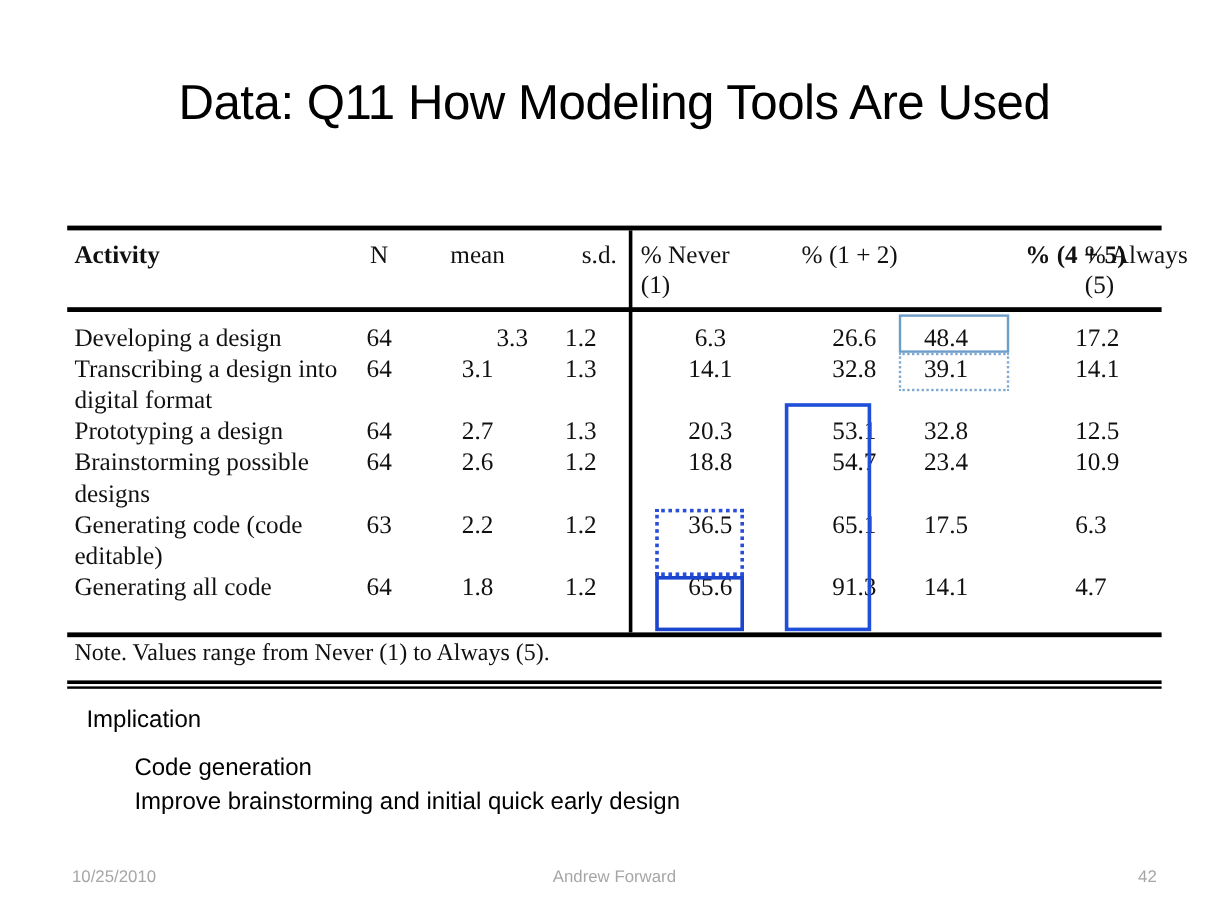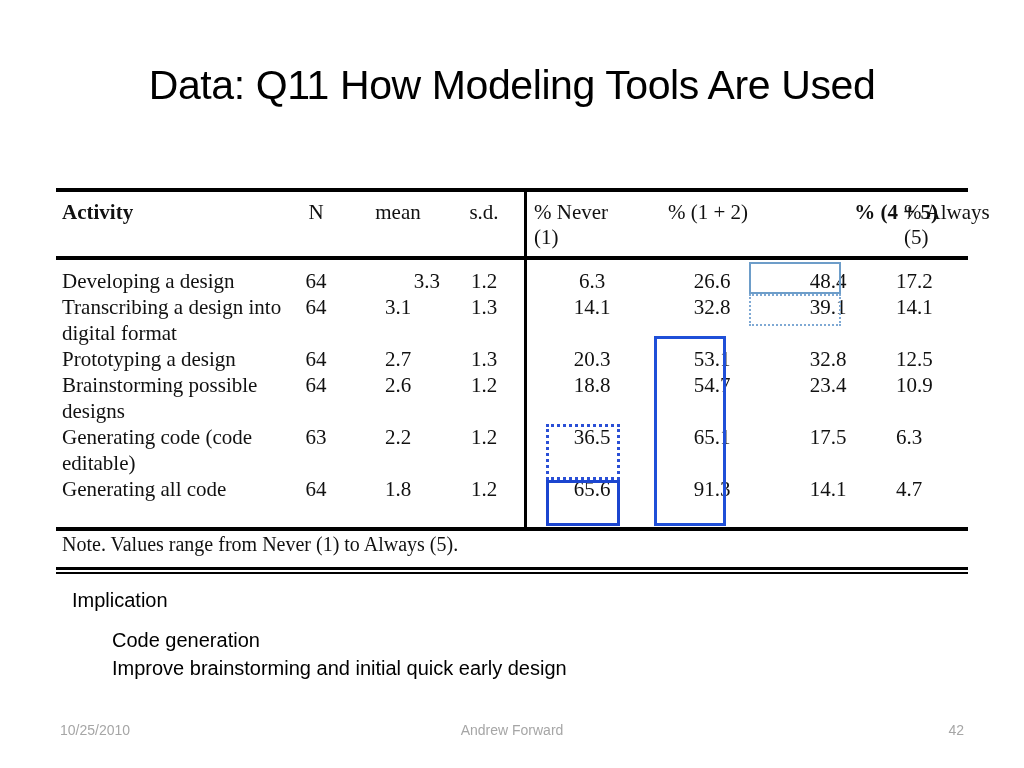--- a/index.html
+++ b/index.html
@@ -30,36 +30,36 @@
   .rule-note{top:379px;height:3px;}
   .rule-note2{top:384px;height:2px;}
 
   .vdiv{position:absolute;left:468px;top:4px;width:3px;height:335px;background:#000000;}
 
   
   .hdr{position:absolute;font-size:21px;line-height:25px;color:#111;}
   .hdr-activity{left:6px;top:12px;font-weight:700;}
   .hdr-n{left:236px;top:12px;width:48px;text-align:center;}
   .hdr-mean{left:300px;top:12px;width:84px;text-align:center;}
-  .hdr-sd{left:398px;top:12px;width:60px;text-align:center;}
+  .hdr-sd{left:398px;top:12px;width:60px;text-align:right;}
   .hdr-never{left:478px;top:12px;width:122px;text-align:left;}
   .hdr-12{left:612px;top:12px;width:120px;text-align:left;}
   .hdr-45{left:764px;top:12px;width:118px;text-align:right;font-weight:bold;}
   .hdr-always{left:848px;top:12px;width:116px;text-align:left;}
   .hdr .l2{display:block;}
 
   
   .cell{position:absolute;font-size:21px;line-height:26px;color:#111;}
   .c-act{left:6px;width:232px;text-align:left;}
   .c-n{left:236px;width:48px;text-align:center;}
   .c-mean{left:300px;width:84px;text-align:center;}
   .c-sd{left:398px;width:60px;text-align:center;}
   .c-never{left:478px;width:116px;text-align:center;}
   .c-12{left:598px;width:116px;text-align:center;}
-  .c-45{left:714px;width:116px;text-align:center;}
+  .c-45{left:714px;width:116px;text-align:left;}
   .c-always{left:840px;width:124px;text-align:left;}
 
   
   .note{
     position:absolute;left:6px;top:345px;font-size:20px;color:#111;
     font-family:"Liberation Serif",serif;
   }
 
   
   .hl{position:absolute;pointer-events:none;box-sizing:border-box;}

